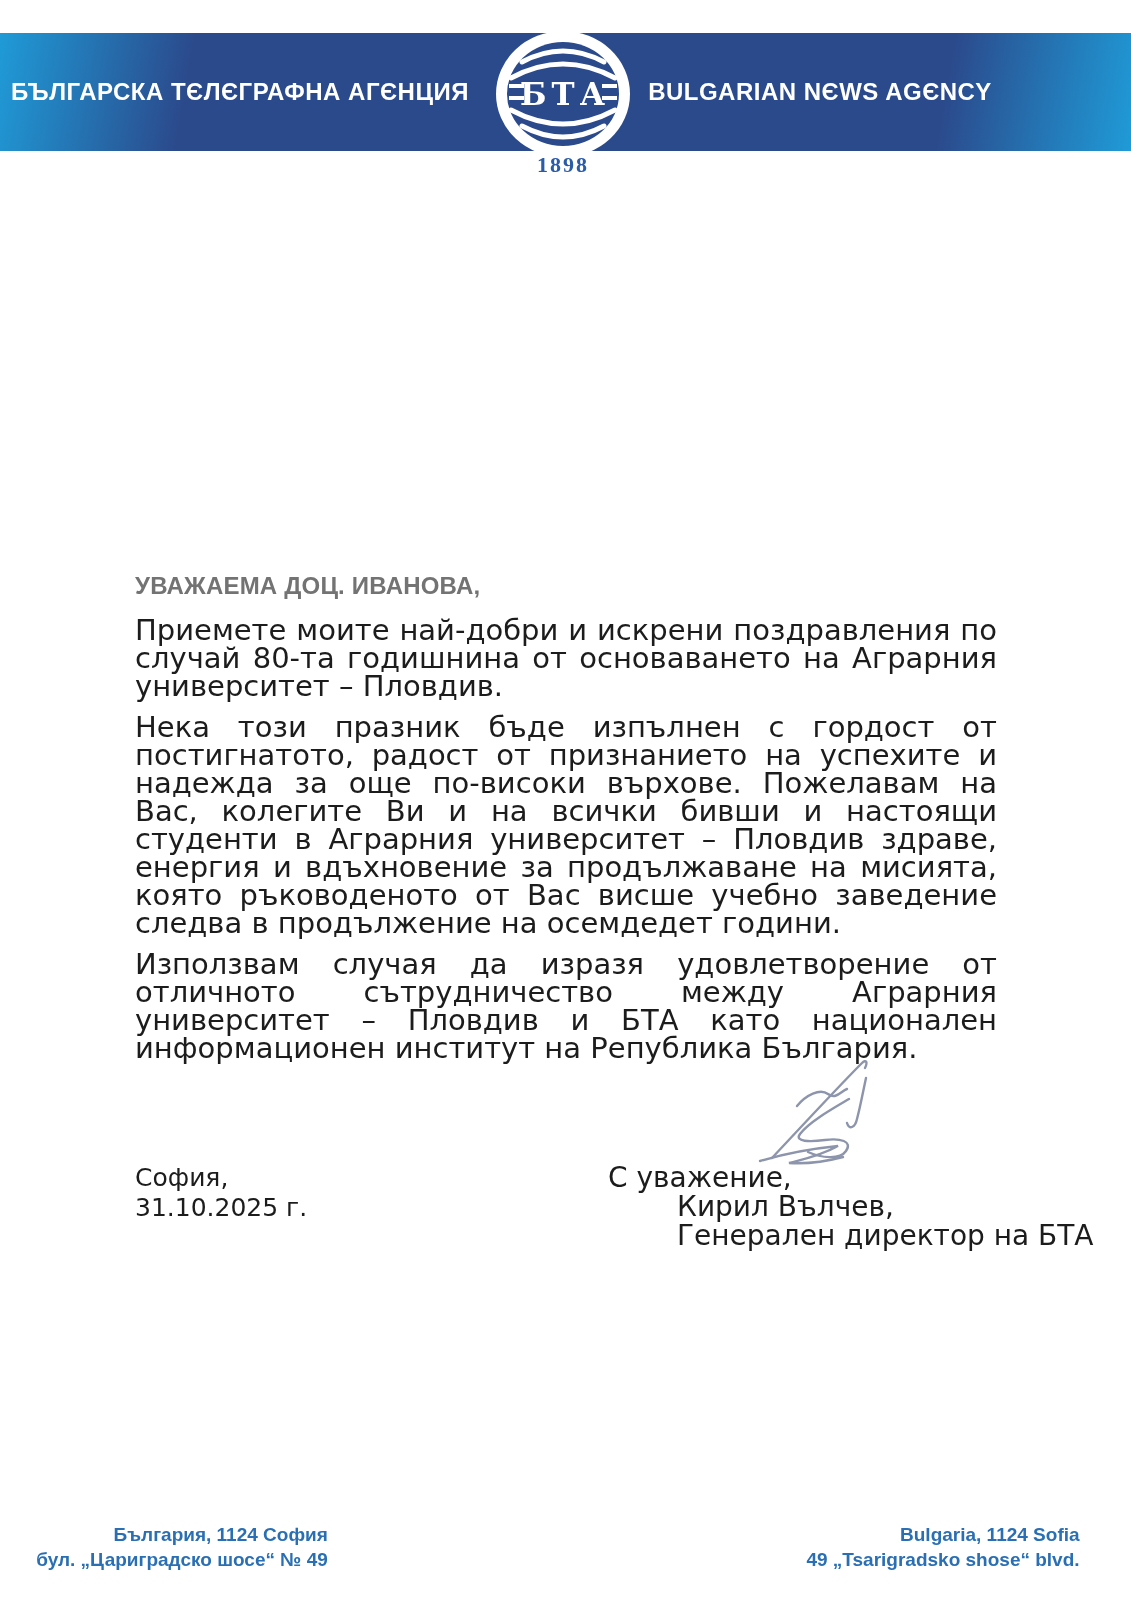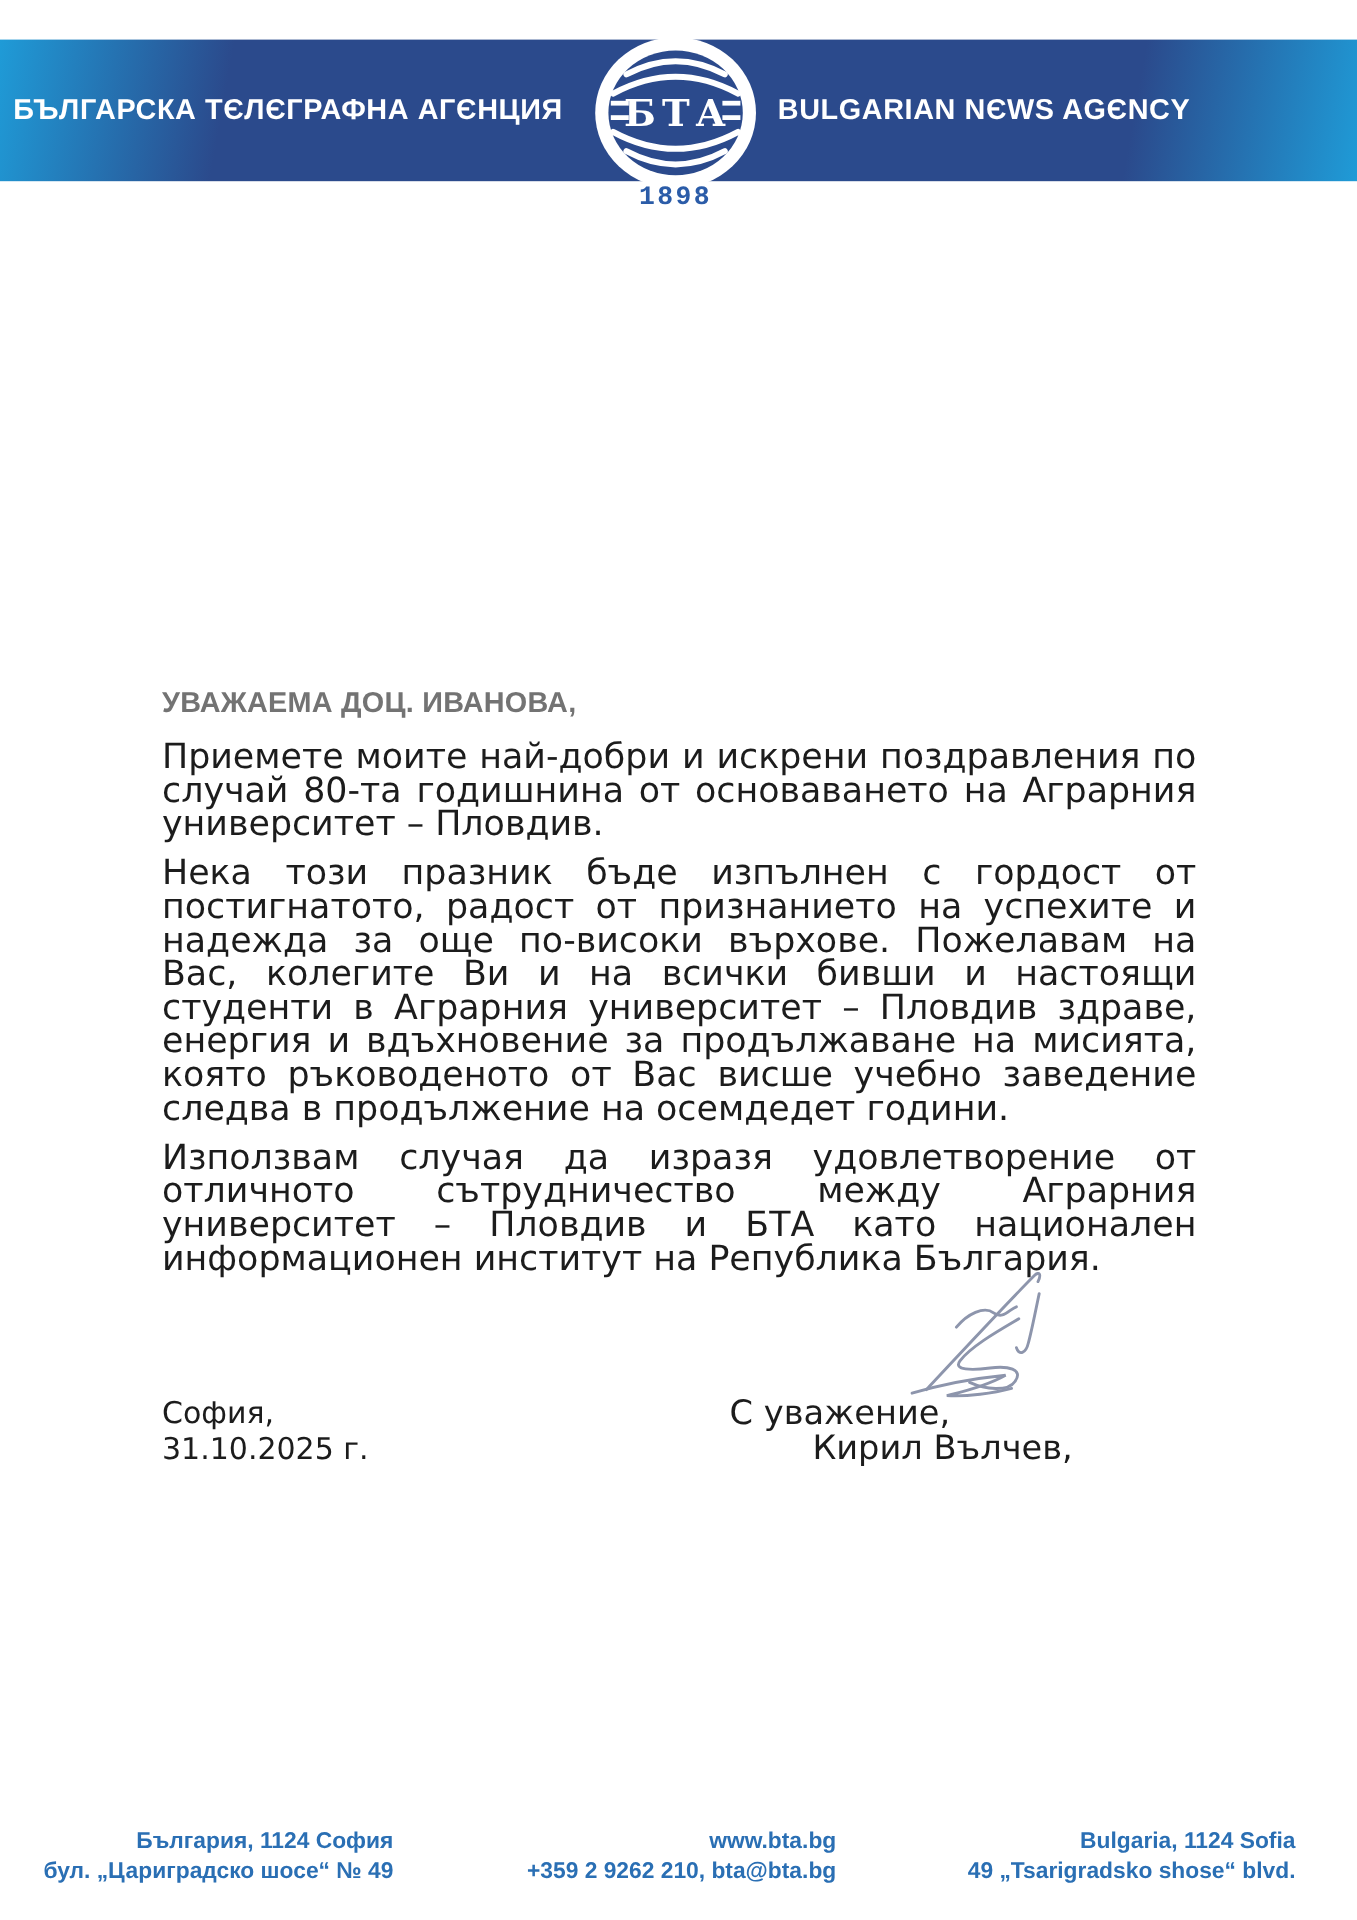--- a/index.html
+++ b/index.html
@@ -29,21 +29,21 @@
   .egg{ fill:#ffffff; }
   .globe{ fill:var(--navy); }
   .arc{ fill:none; stroke:#ffffff; stroke-width:5; stroke-linecap:round; }
   .stripe{ stroke:#ffffff; stroke-width:4; }
   .logo-text{
     fill:#ffffff; font-family:"DejaVu Serif", serif; font-weight:700;
     font-size:31px; letter-spacing:5px;
   }
   .logo-year{
     position:absolute; left:493px; top:152px; width:140px; text-align:center;
-    color:var(--year-blue); font-family:Liberation Mono, monospace;
+    color:var(--year-blue); font-family:Liberation Serif, serif;
     font-weight:700; font-size:22px; letter-spacing:2px;
   }
   
   .recipient{
     position:absolute; left:610px; top:258px;
     font-family:"Liberation Sans", sans-serif; font-weight:700;
     font-size:24px; line-height:30px; color:#121212; letter-spacing:.2px;
   }
   
   .salutation{
@@ -124,28 +124,25 @@
   </svg>
 
   <div class="place-date">
     <div>София,</div>
     <div>31.10.2025 г.</div>
   </div>
 
   <div class="closing-block">
     <div>С уважение,</div>
     <div class="closing-indent">Кирил Вълчев,</div>
+    <div class="closing-indent">Генерален директор на БТА</div>
   </div>
 
   <div class="footer-col c1">
     <div>България, 1124 София</div>
     <div>бул. „Цариградско шосе“ № 49</div>
-  </div>
-  <div class="footer-col c2">
-    <div>www.bta.bg</div>
-    <div>+359 2 9262 210, bta@bta.bg</div>
   </div>
   <div class="footer-col c3">
     <div>Bulgaria, 1124 Sofia</div>
     <div>49 „Tsarigradsko shose“ blvd.</div>
   </div>
 
 </div>
 
 </body></html>

